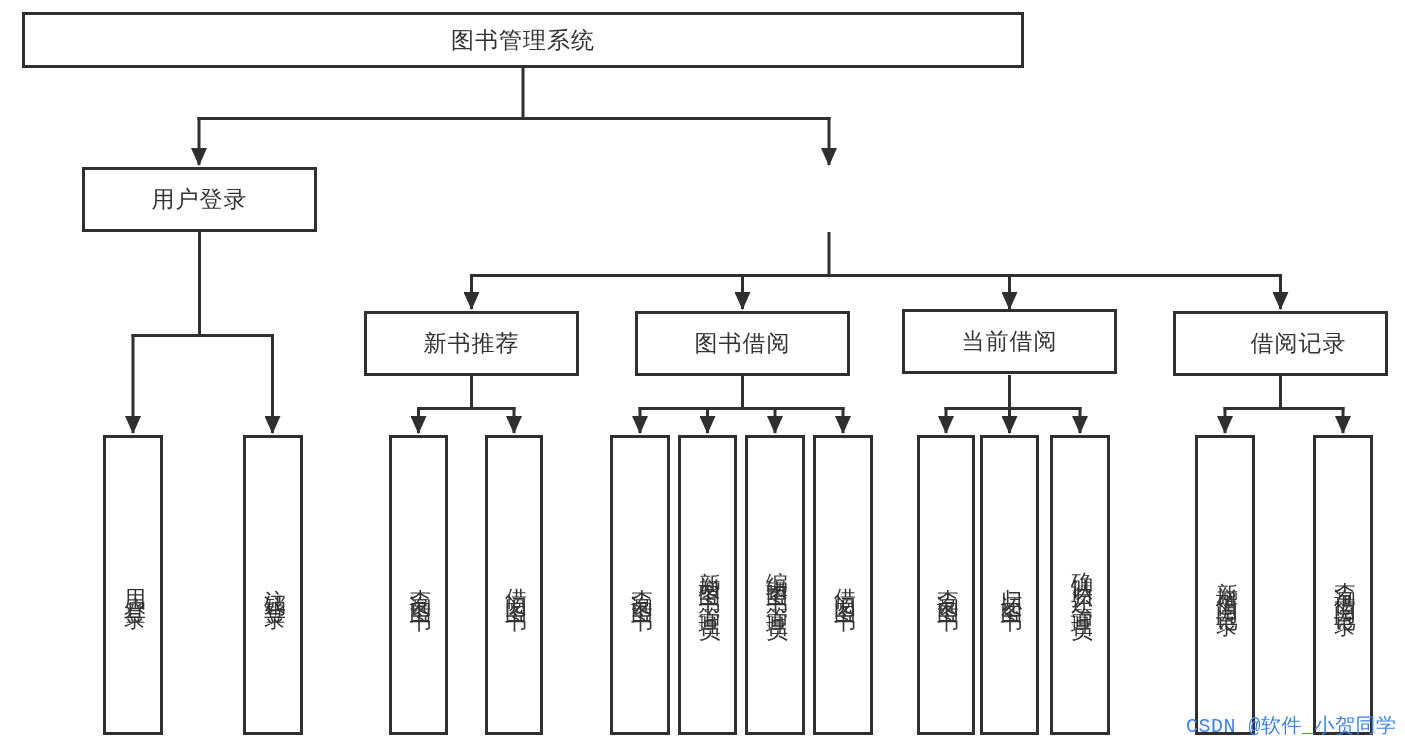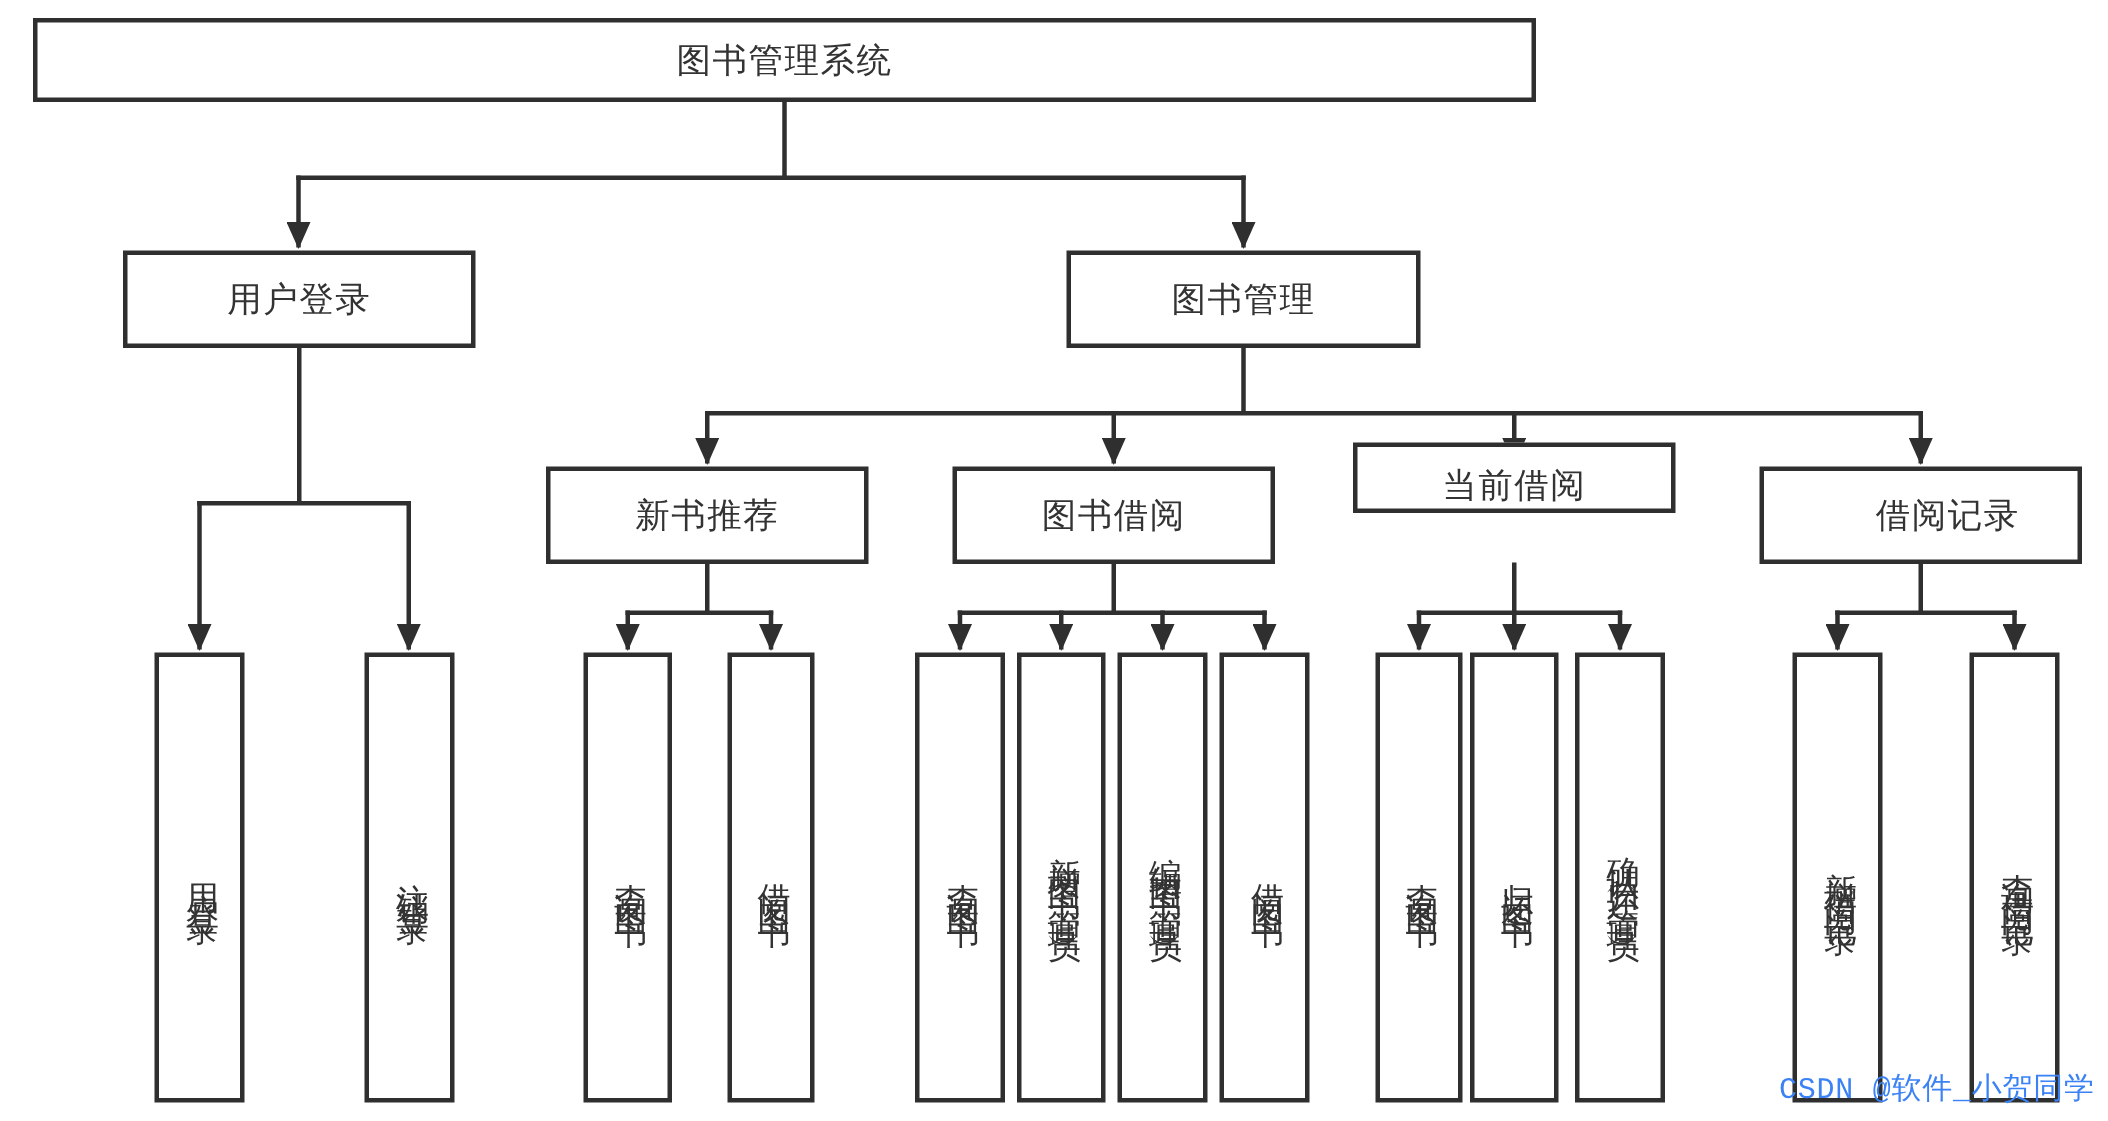--- a/index.html
+++ b/index.html
@@ -112,31 +112,28 @@
     </g>
   </svg>
 
   <div class="box" style="left:22px; top:12px; width:1002px; height:56px;">
     <span class="h-label">图书管理系统</span>
   </div>
 
   <div class="box" style="left:82px; top:167px; width:235px; height:65px;">
     <span class="h-label">用户登录</span>
   </div>
-  <div class="box" style="left:711px; top:167px; width:236px; height:65px;">
-    <span class="h-label">图书管理</span>
-  </div>
 
   <div class="box" style="left:364px; top:311px; width:215px; height:65px;">
     <span class="h-label">新书推荐</span>
   </div>
   <div class="box" style="left:635px; top:311px; width:215px; height:65px;">
     <span class="h-label">图书借阅</span>
   </div>
-  <div class="box" style="left:902px; top:295px; width:215px; height:47px;align-items:flex-end;">
+  <div class="box" style="left:902px; top:309px; width:215px; height:65px;">
     <span class="h-label">当前借阅</span>
   </div>
   <div class="box" style="left:1173px; top:311px; width:215px; height:65px;padding-left:36px;">
     <span class="h-label">借阅记录</span>
   </div>
 
   <div class="box v-box" style="left:103px; top:435px; width:60px; height:300px;">
     <span class="v-label">用户登录</span>
   </div>
   <div class="box v-box" style="left:243px; top:435px; width:60px; height:300px;">

